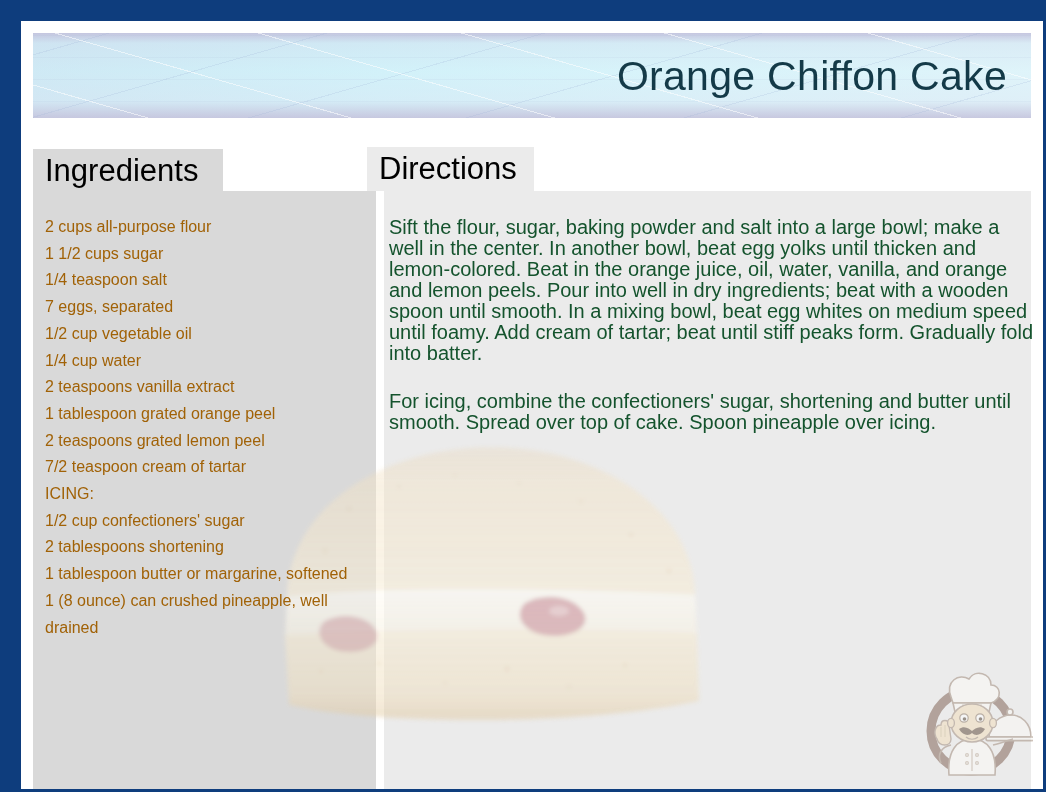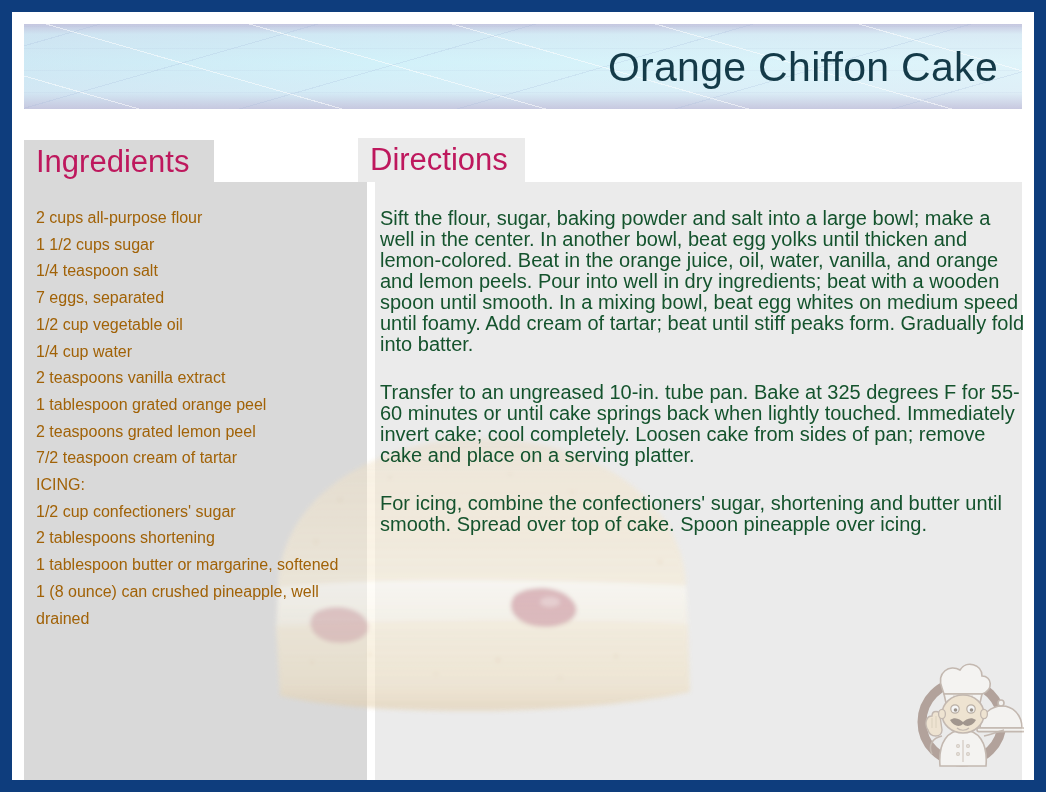--- a/index.html
+++ b/index.html
@@ -12,21 +12,21 @@
     background: #0f3d7c;
     font-family: "Liberation Sans", sans-serif;
   }
 
   
   .card-frame {
     position: relative;
     width: 1046px;
     height: 792px;
     background: #0e3d7d;
-    padding: 12px;
+    padding: 21px;
     text-decoration: underline;
   }
 
   .card-inner {
     position: relative;
     width: 1022px;
     height: 768px;
     background: #ffffff;
     overflow: hidden;
   }
@@ -109,21 +109,21 @@
     background: #ebebeb;
   }
 
   
   .tab {
     position: absolute;
     display: flex;
     align-items: center;
     padding-left: 12px;
     font-size: 31px;
-    color: #be185d;
+    color: #000000;
   }
   .tab-ingredients {
     left: 12px;
     top: 128px;
     width: 190px;
     height: 44px;
     background: #d9d9d9;
   }
   .tab-directions {
     left: 346px;
@@ -263,21 +263,20 @@
       <div class="ing-line">7/2 teaspoon cream of tartar</div>
       <div class="ing-line">ICING:</div>
       <div class="ing-line">1/2 cup confectioners' sugar</div>
       <div class="ing-line">2 tablespoons shortening</div>
       <div class="ing-line wrap">1 tablespoon butter or margarine, softened</div>
       <div class="ing-line wrap">1 (8 ounce) can crushed pineapple, well drained</div>
     </div>
 
     <div class="directions-body">
       <p>Sift the flour, sugar, baking powder and salt into a large bowl; make a well in the center. In another bowl, beat egg yolks until thicken and lemon-colored. Beat in the orange juice, oil, water, vanilla, and orange and lemon peels. Pour into well in dry ingredients; beat with a wooden spoon until smooth. In a mixing bowl, beat egg whites on medium speed until foamy. Add cream of tartar; beat until stiff peaks form. Gradually fold into batter.</p>
-      <p>Transfer to an ungreased 10-in. tube pan. Bake at 325 degrees F for 55-60 minutes or until cake springs back when lightly touched. Immediately invert cake; cool completely. Loosen cake from sides of pan; remove cake and place on a serving platter.</p>
       <p>For icing, combine the confectioners' sugar, shortening and butter until smooth. Spread over top of cake. Spoon pineapple over icing.</p>
     </div>
 
     <svg class="chef-logo" viewBox="0 0 118 118">
 
       <circle cx="56" cy="68" r="40" fill="none" stroke="#7a5c4e" stroke-width="9"></circle>
 
       <g stroke="#9c8676" stroke-width="1.6" fill="#fbfaf6">
         <path d="M 74 74 C 74 60, 86 52, 96 52 C 106 52, 116 60, 116 74 Z"></path>
         <rect x="71" y="74" width="48" height="3.6" rx="1.8"></rect>

